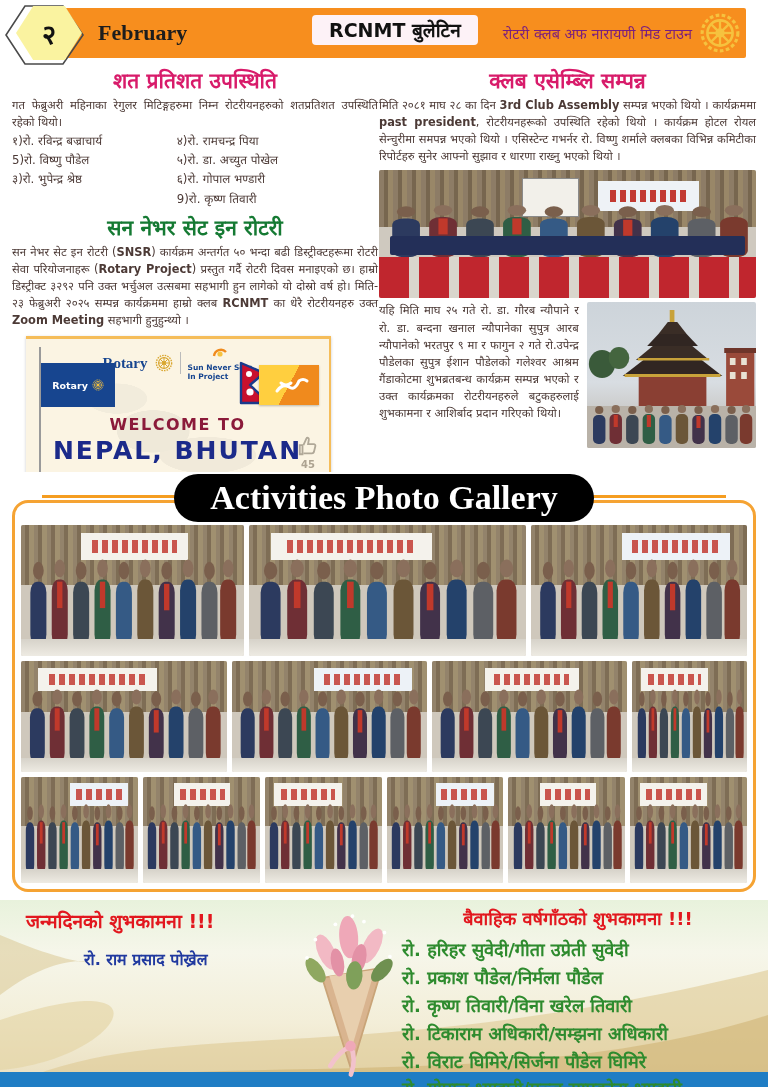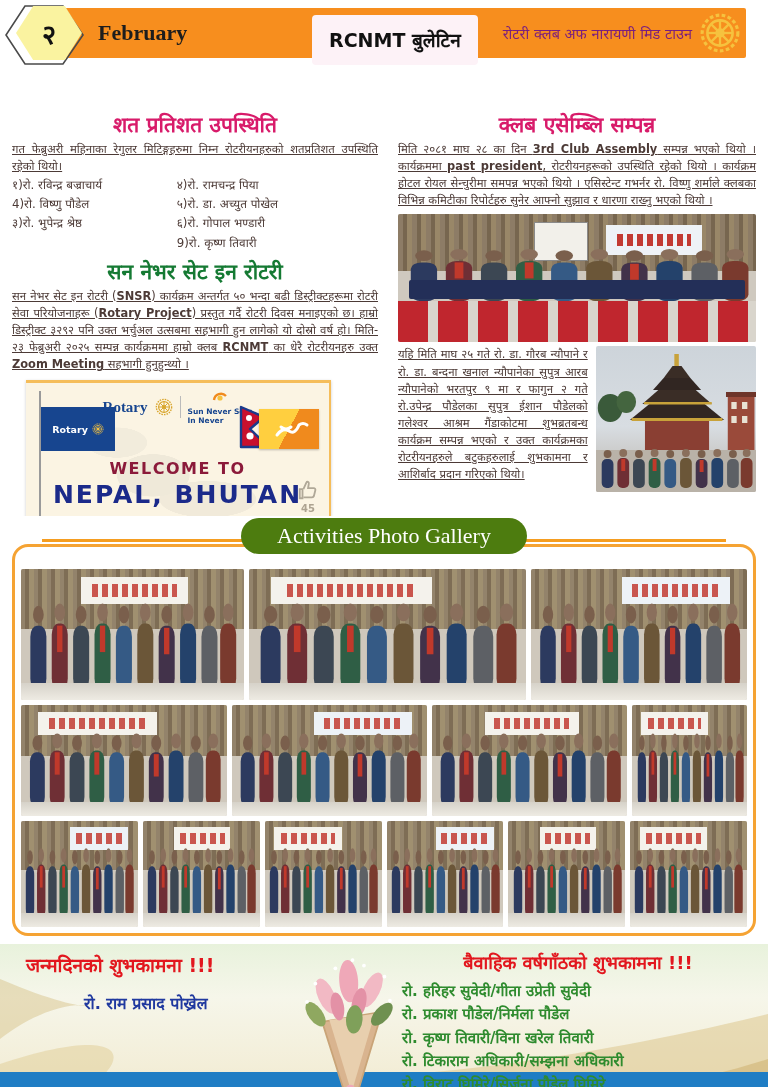--- a/index.html
+++ b/index.html
@@ -16,33 +16,33 @@
     background:#F78E1E; border-radius:2px; }
   .hex-outline { position:absolute; left:-7px; top:-4px; z-index:1; }
   .hex { position:absolute; left:4px; top:-2px; width:66px; height:54px; z-index:2;
     background:#FAF3A0;
     clip-path:polygon(26% 0,74% 0,100% 50%,74% 100%,26% 100%,0 50%);
     display:flex; align-items:center; justify-content:center;
     font-size:27px; font-weight:700; color:#111; }
   .month { position:absolute; left:86px; top:12px; font-size:22px; font-weight:700;
     color:#1d1d1d; font-family:"Liberation Serif", serif; }
   .bulletin-box { position:absolute; left:300px; top:7px; background:#FDF2F7;
-    border-radius:4px; padding:12px 17px; font-size:19px; font-weight:700; color:#111; }
+    border-radius:4px; padding:2px 17px; font-size:19px; font-weight:700; color:#111; }
   .club-name { position:absolute; right:54px; top:15px; font-size:14.5px; font-weight:400;
     color:#7A1E7E; }
   .wheel-lg { position:absolute; right:5px; top:4px; width:42px; height:42px; }
 
   
-  .cols { display:flex; gap:20px; padding:4px 12px 0 12px; height:414px; overflow:hidden;margin-top:44px; }
+  .cols { display:flex; gap:1px; padding:4px 12px 0 12px; height:414px; overflow:hidden; }
   .col-left { width:366px; flex:none; }
   .col-right { flex:1; }
   h2.section { text-align:center; font-size:21px; font-weight:700; margin:4px 0 3px; }
   .pink { color:#D81B6A; }
   .greenh { color:#157A33; }
-  p.body { font-size:11.4px; line-height:1.5; text-align:justify; color:#4C3A36;text-decoration:underline; }
+  p.body { font-size:11.4px; line-height:1.5; text-align:justify; color:#4C3A36; }
   .att-lists { display:flex; font-size:11.8px; color:#4C3A36; margin-top:1px; }
   .att-lists ul { list-style:none; }
   .att-lists ul:first-child { width:45%; }
   .att-lists ul:last-child  { width:55%; }
   .att-lists li { line-height:1.62; }
 
   
   .slide { position:relative; width:305px; height:152px; margin:7px 0 0 14px;
     background:#FBF4E3; border-top:3px solid #F5BD5A; border-right:2px solid #F5BD5A;
     box-shadow:0 1px 3px rgba(0,0,0,.2); overflow:hidden; }
@@ -92,22 +92,22 @@
   .brat-row { display:flex; gap:8px; margin-top:2px; }
   .brat-row p { width:53%; flex:none; }
   .temple-photo { flex:1; height:146px; position:relative; overflow:hidden; border-radius:2px;
     background:linear-gradient(#CDD4DA 0%, #D8DDE2 55%, #B9B2A8 100%); }
   .temple-photo svg { position:absolute; inset:0; width:100%; height:100%; }
 
   
   .gallery-section { margin:2px 12px 0; position:relative; }
   .gbanner { position:relative; text-align:center; height:46px; z-index:3; margin-bottom:-20px; }
   .gbanner-line { position:absolute; top:21px; left:30px; right:30px; height:3px; background:#F59D20; }
-  .gbanner-pill { position:relative; display:inline-block; background:#4d7c0f; color:#fff;
-    font-family:"Liberation Serif", serif; font-weight:400; font-size:22px;
+  .gbanner-pill { position:relative; display:inline-block; background:#000000; color:#fff;
+    font-family:"Liberation Serif", serif; font-weight:700; font-size:34px;
     padding:5px 36px; border-radius:26px; }
   .gallery-box { border:3px solid #F5A333; border-radius:16px; background:#fff;
     padding:22px 6px 6px; }
   .grow { display:grid; gap:5px; }
   .grow1 { grid-template-columns:1.03fr 1.28fr 1fr; height:131px; margin-bottom:5px; }
   .grow2 { grid-template-columns:1.8fr 1.7fr 1.7fr 1fr; height:111px; margin-bottom:5px; }
   .grow3 { grid-template-columns:repeat(6,1fr); height:106px; }
   .gphoto { position:relative; overflow:hidden; background:#CFC8BC; border-radius:2px; }
   .g-curtain { position:absolute; top:0; left:0; right:0; height:46%;
     background:repeating-linear-gradient(90deg,#93836B 0 4px,#7E6D55 4px 8px,#A09070 8px 13px); }
@@ -125,21 +125,21 @@
     background:linear-gradient(180deg,#E8F2DC 0%, #F6F6EA 28%, #F3EED8 65%, #E9DDBC 100%); }
   .swirl { position:absolute; bottom:0; left:0; width:100%; height:100%; }
   .birthday { position:absolute; left:26px; top:8px; width:340px; z-index:2; }
   .birthday h3 { color:#E2171E; font-size:19px; font-weight:700; text-align:left; }
   .birthday-name { color:#20399F; font-weight:700; font-size:16px; margin:14px 0 0 58px; }
   .bouquet { position:absolute; left:288px; top:4px; width:118px; height:182px; z-index:2;
     transform:rotate(4deg); }
   .anniv { position:absolute; right:14px; top:6px; width:352px; z-index:2; }
   .anniv h3 { color:#E2171E; font-size:18px; font-weight:700; text-align:center; margin-bottom:6px; }
   .anniv ul { list-style:none; }
-  .anniv li { color:#2E8B2E; font-weight:700; font-size:15px; line-height:1.55; }
+  .anniv li { color:#2E8B2E; font-weight:700; font-size:18px; line-height:1.55; }
   .bottombar { position:absolute; bottom:0; left:0; width:100%; height:15px; background:#1F7DC4; }
 </style>
 </head>
 <body>
 
 <svg width="0" height="0" style="position:absolute" aria-hidden="true">
   <symbol id="crowd" viewBox="0 0 160 44" preserveAspectRatio="none">
     <g>
       <circle cx="10" cy="8" r="4" fill="#7A5F4C"></circle>
         <rect x="4" y="13" width="12" height="29" rx="5" fill="#2C3A5F"></rect>
@@ -196,21 +196,21 @@
 </div>
 
 <div class="cols">
 
   <div class="col-left">
     <h2 class="section pink">शत प्रतिशत उपस्थिति</h2>
     <p class="body">गत फेब्रुअरी महिनाका रेगुलर मिटिङ्गहरुमा निम्न रोटरीयनहरुको शतप्रतिशत उपस्थिति रहेको थियो।</p>
     <div class="att-lists">
       <ul>
         <li>१)रो. रविन्द्र बज्राचार्य</li>
-        <li>4)रो. विष्णु पौडेल</li>
+        <li>5)रो. विष्णु पौडेल</li>
         <li>३)रो. भुपेन्द्र श्रेष्ठ</li>
       </ul>
       <ul>
         <li>४)रो. रामचन्द्र पिया</li>
         <li>५)रो. डा. अच्युत पोखेल</li>
         <li>६)रो. गोपाल भण्डारी</li>
         <li>9)रो. कृष्ण तिवारी</li>
       </ul>
     </div>
 
@@ -224,21 +224,21 @@
             <use href="#rotary-wheel"></use>
           </svg>
         <span class="head-div"></span>
         <span class="sns-logo">
           <svg width="16" height="16" viewBox="0 0 16 16">
             <path d="M2 11 a7 7 0 0 1 12 -4" stroke="#F08A1D" stroke-width="2.4" fill="none"></path>
             <circle cx="8" cy="9" r="2.6" fill="#F6C23E"></circle>
           </svg>
           <span class="sns-text">
             <span>Sun Never Sets</span><br>
-            <span>In Never</span>
+            <span>In Project</span>
           </span>
         </span>
       </div>
       <div class="pole"></div>
       <div class="rflag">
         <span>Rotary</span>
         <svg width="12" height="12" style="color:#F6C23E">
             <use href="#rotary-wheel"></use>
           </svg>
       </div>

